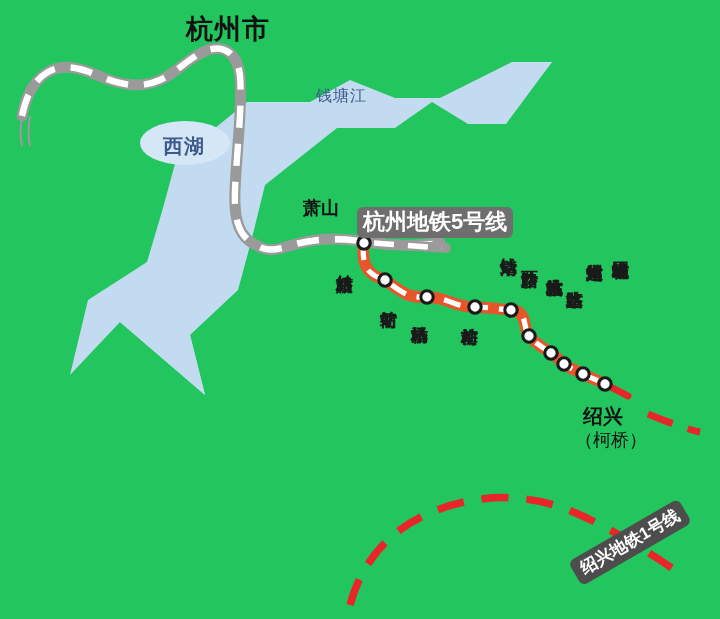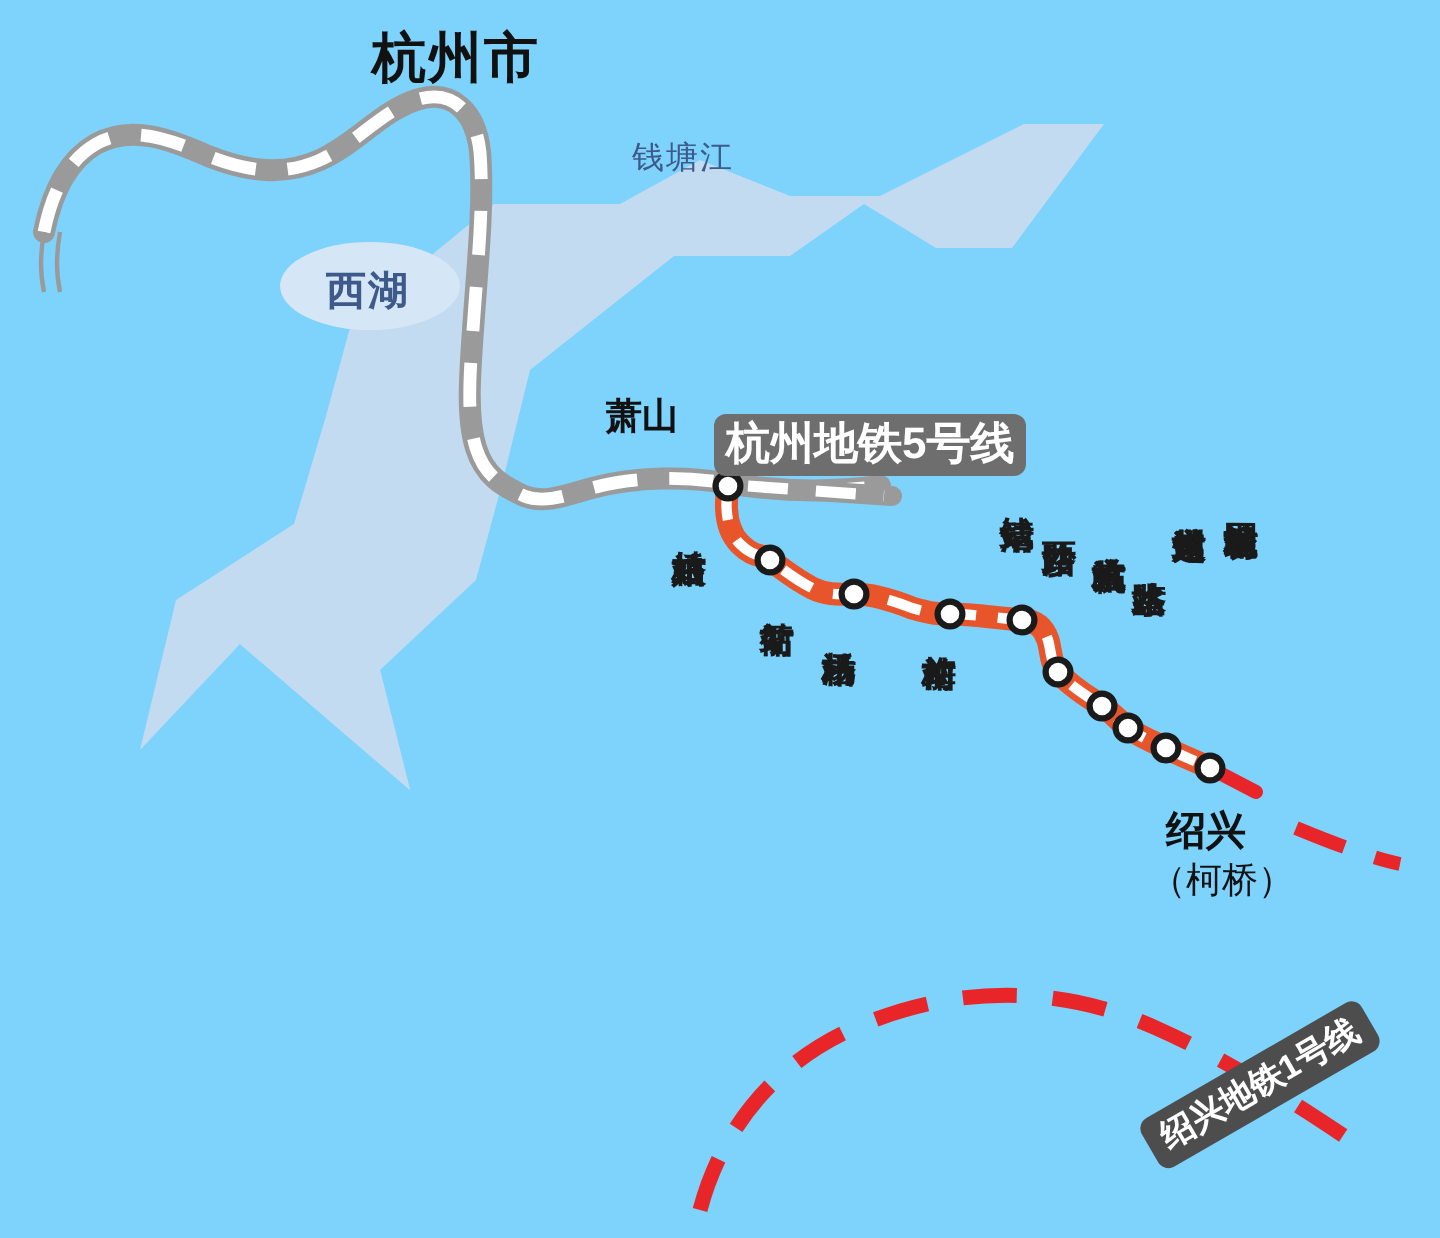--- a/index.html
+++ b/index.html
@@ -7,21 +7,21 @@
     padding: 0;
     background: #ffffff;
   }
   body {
     font-family: "Liberation Sans", "DejaVu Sans", sans-serif;
   }
   #map-root {
     position: relative;
     width: 720px;
     height: 619px;
-    background: #7dd3fc;
+    background: #22c55e;
     overflow: hidden;
   }
   #map-svg {
     position: absolute;
     left: 0;
     top: 0;
     width: 720px;
     height: 619px;
   }
   
@@ -174,21 +174,21 @@
   </svg>
 
   <div class="lbl city-major" style="left:186px; top:16px;">杭州市</div>
 
   <div class="lbl city-sub" style="left:303px; top:199px; font-size:18px;">萧山</div>
 
   <div class="lbl city-sub" style="left:583px; top:406px; font-size:20px;">绍兴</div>
 
   <div class="lbl city-sub" style="left:575px; top:431px; font-size:18px; font-weight:400;">（柯桥）</div>
 
-  <div class="lbl water-label" style="left:316px; top:72px;">钱塘江</div>
+  <div class="lbl water-label" style="left:316px; top:88px;">钱塘江</div>
 
   <div class="lbl lake-label" style="left:163px; top:136px;">西湖</div>
 
   <div class="line-badge" style="left:357px; top:207px;">杭州地铁5号线</div>
 
   <div class="line-badge-rot" style="left:568px; top:562px;">绍兴地铁1号线</div>
 
   <div id="station-labels">
       <div class="station-name" style="left: 336px; top: 262px;">姑娘桥站</div>
       <div class="station-name" style="left: 380px; top: 297px;">衙前站</div>

